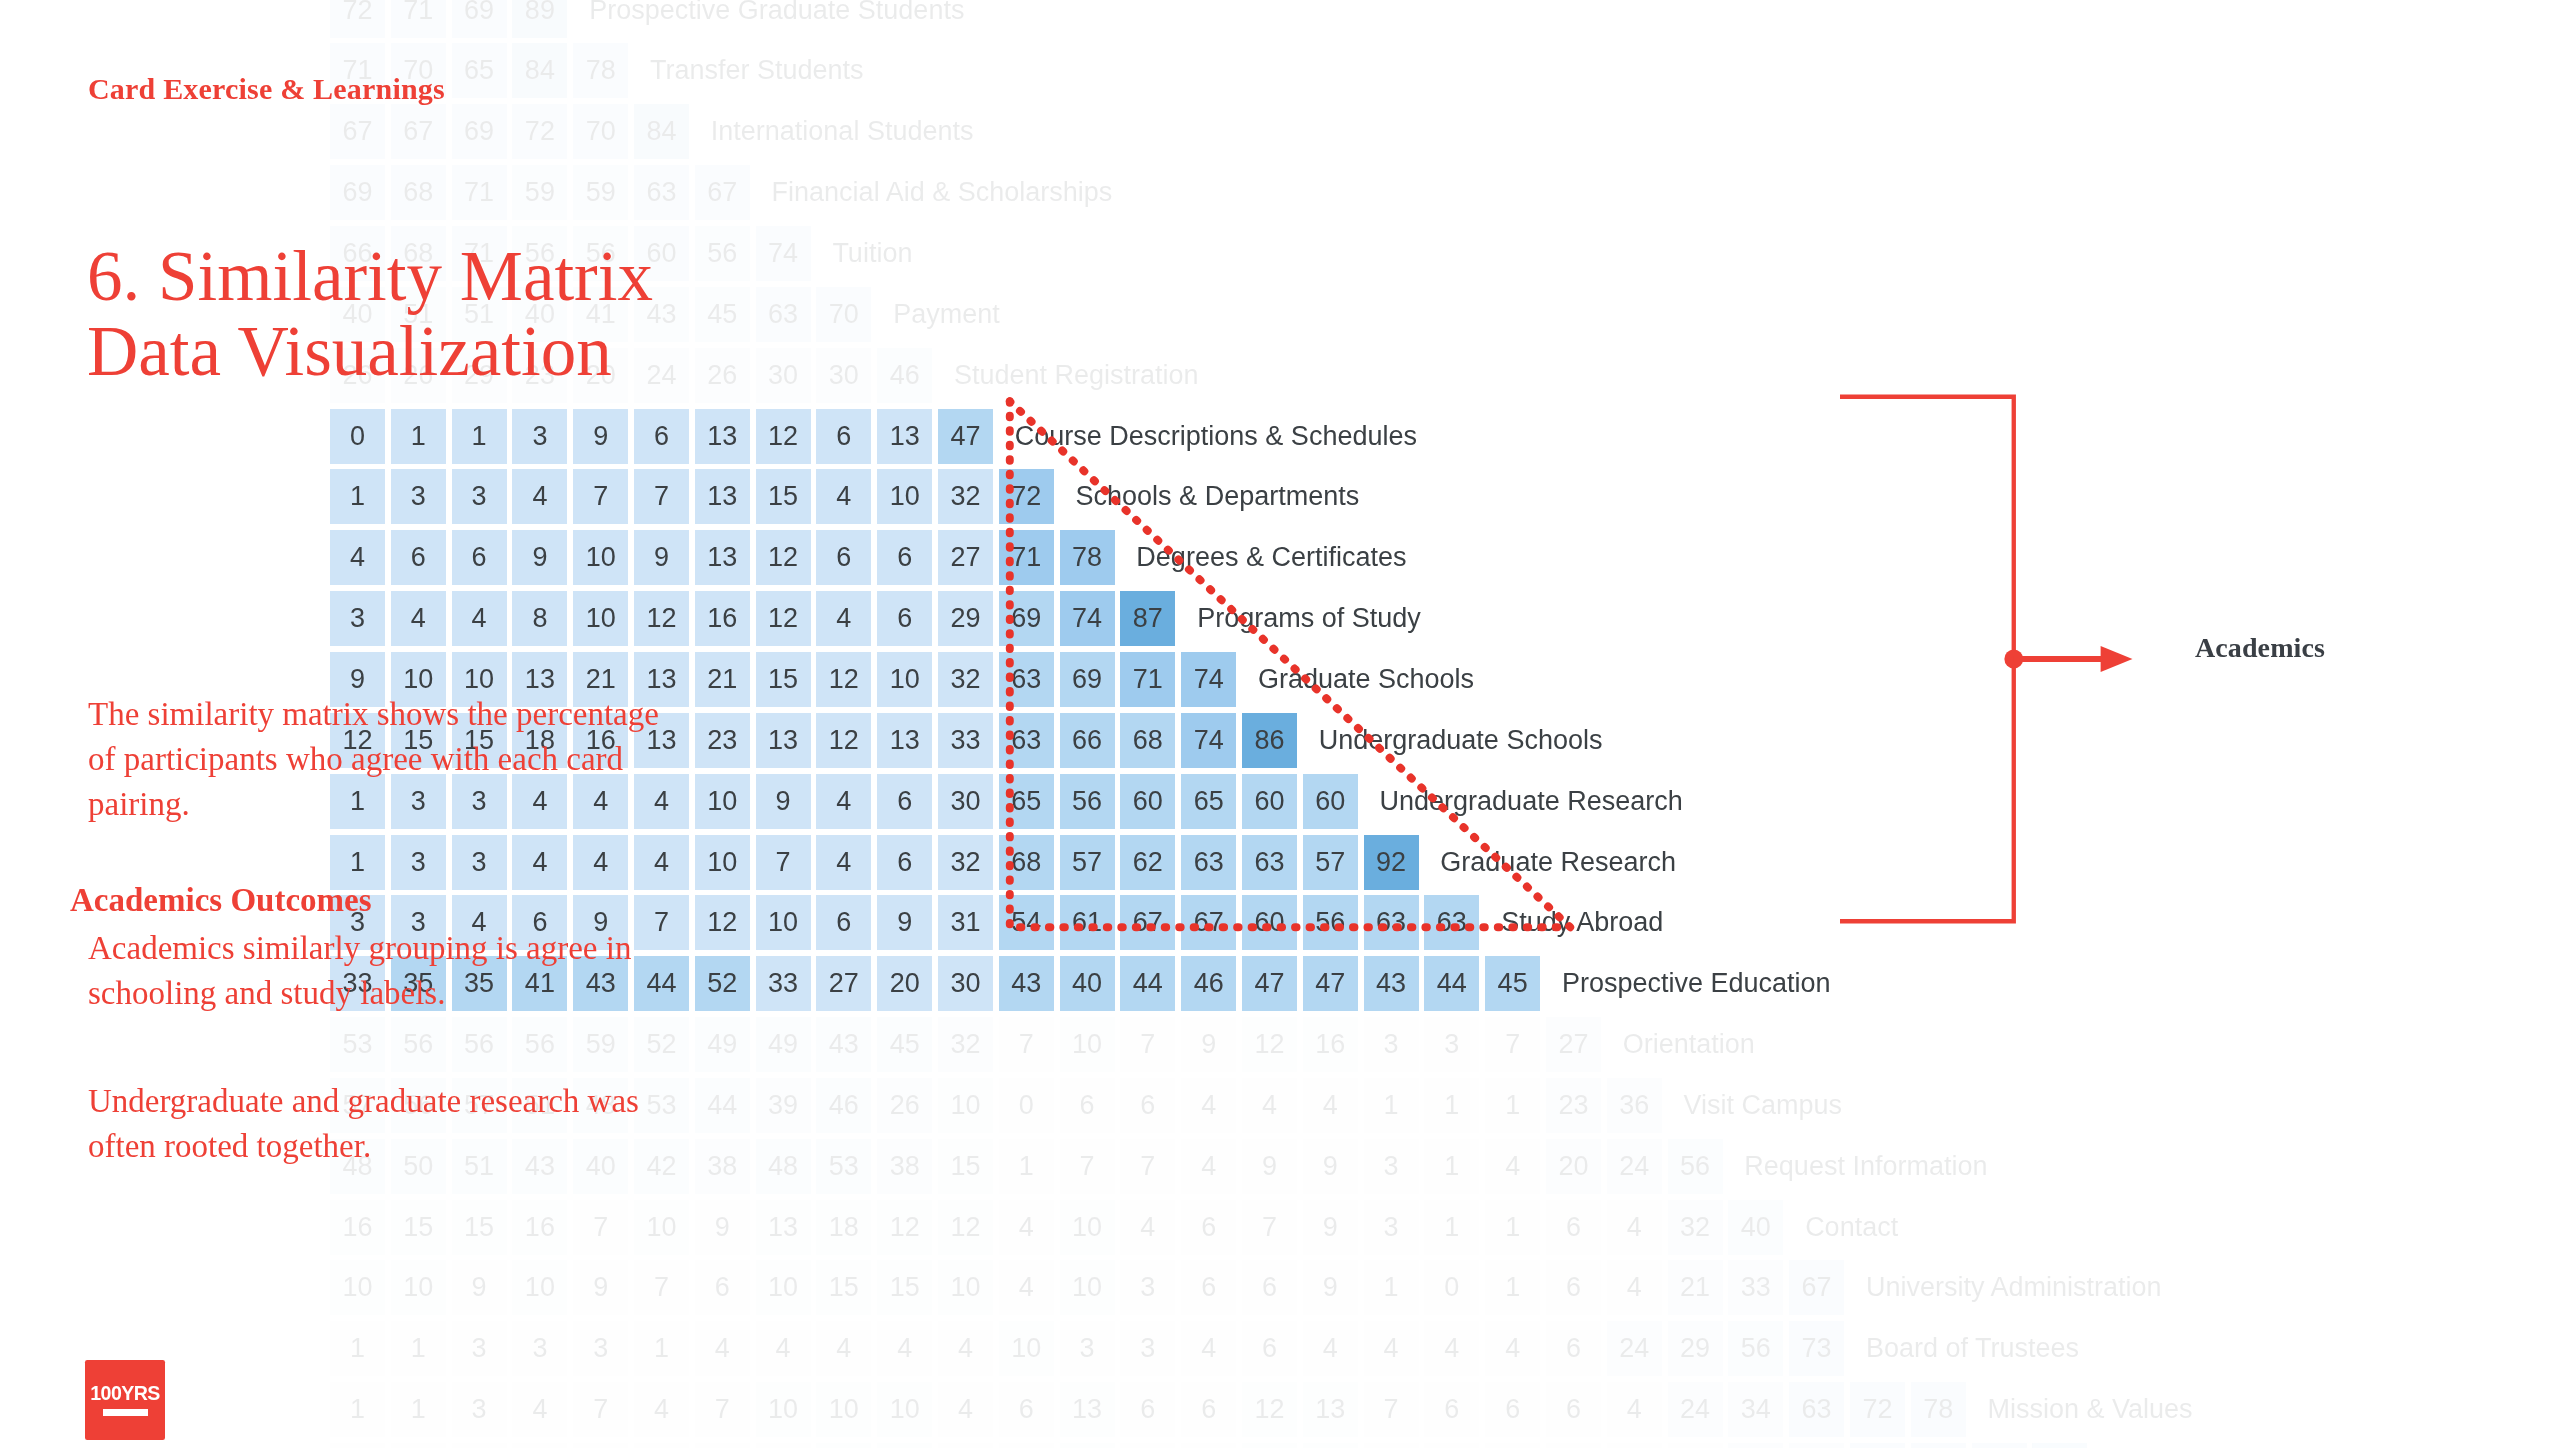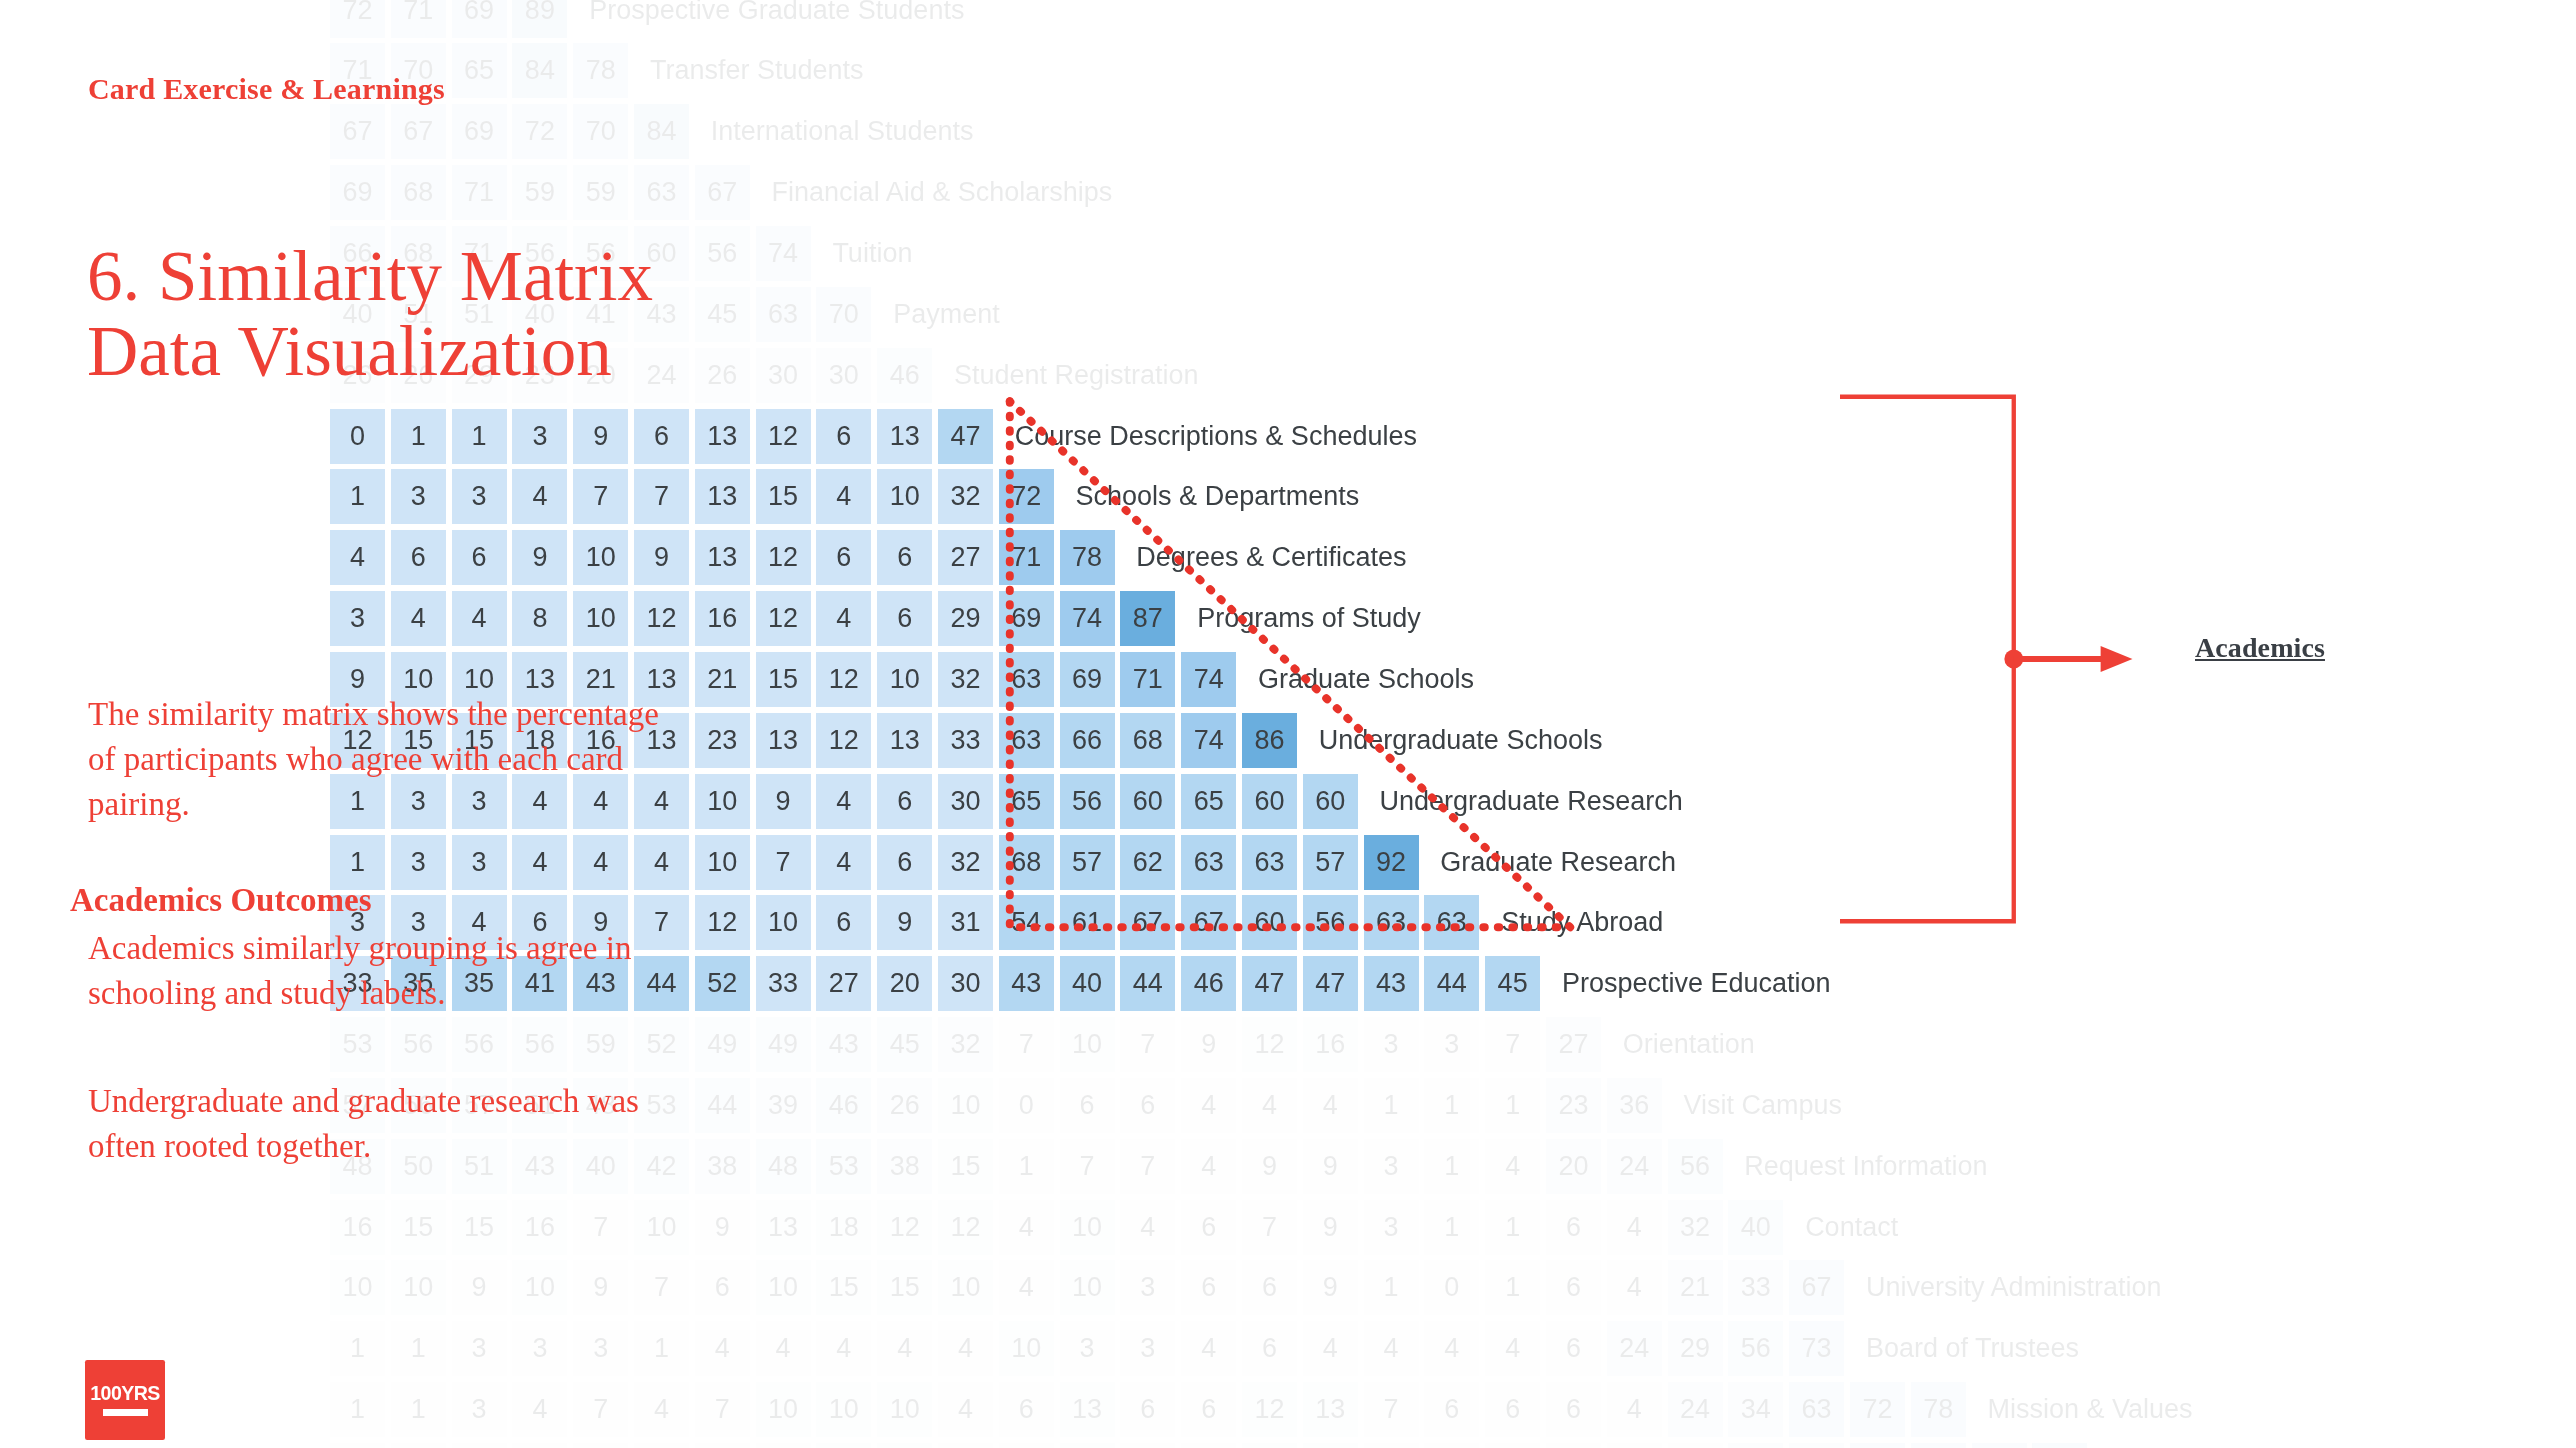--- a/index.html
+++ b/index.html
@@ -43,21 +43,20 @@
   }
 
   
   #bracket{position:absolute;left:1840px;top:391px;width:724px;height:536px;pointer-events:none;}
 
   #academics-label{
     position:absolute;left:2195px;top:632px;
     font-family:"Liberation Serif",serif;
     font-weight:bold;font-size:28px;color:#3a3f45;letter-spacing:0.1px;
     white-space:nowrap;
-    text-decoration:underline;
   }
 
   
   #eyebrow{
     position:absolute;left:88px;top:72px;
     font-family:"Liberation Serif",serif;font-weight:bold;
     font-size:30px;color:#ee4036;letter-spacing:0.2px;white-space:nowrap;
   }
   #title{
     position:absolute;left:87px;top:239px;width:594px;

